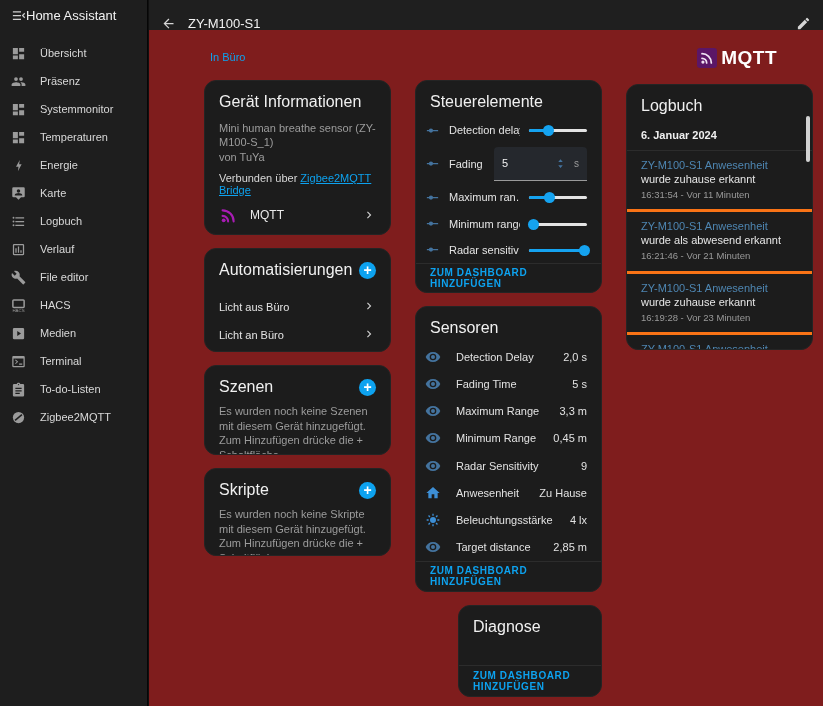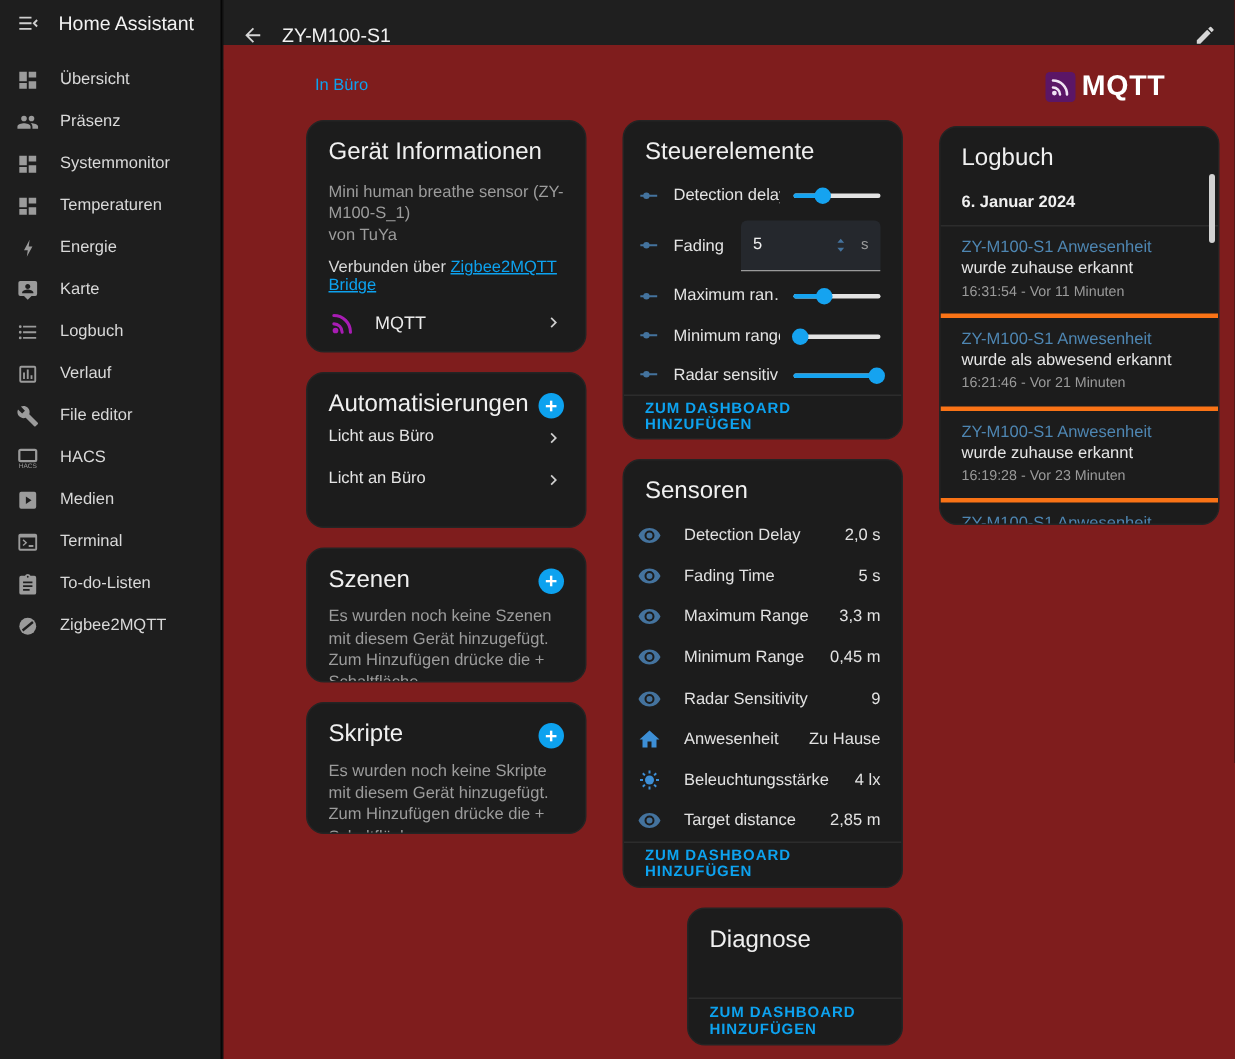--- a/index.html
+++ b/index.html
@@ -13,21 +13,21 @@
   }
   .icon { display:inline-flex; align-items:center; justify-content:center; flex:0 0 auto; }
   .icon svg { width:100%; height:100%; }
 
   
   .sidebar {
     position:absolute; left:0; top:0; width:148px; height:706px;
     background:#1e1e1e; border-right:1px solid #060606;
   }
   .sidebar-header {
-    height:30px; display:flex; align-items:center; gap:13px; padding:0 11px;text-align:right;
+    height:30px; display:flex; align-items:center; padding:0 11px;text-align:right;
   }
   .menu-icon { width:15px; height:15px; color:#cfcfcf; cursor:pointer; }
   .sidebar-title { font-size:13px; color:#f2f2f2; }
   .sidebar-items { padding-top:9px; }
   .sidebar-item {
     height:28px; display:flex; align-items:center; gap:14px; padding:0 11px; cursor:pointer;
   }
   .sidebar-item .icon { width:15px; height:15px; color:#9b9b9b; }
   .sidebar-item .label { color:#d9d9d9; font-size:11px; }
 
@@ -75,21 +75,21 @@
   .connected-line { padding:8px 14px 0; color:#d8d8d8; }
   .connected-line a { color:#0da2ef; text-decoration:underline; cursor:pointer; }
   .integration-row { display:flex; align-items:center; gap:12px; padding:10px 14px; cursor:pointer; }
   .integration-row .int-icon { width:19px; height:19px; color:#a81cb4; }
   .integration-row .int-label { flex:1; font-size:12px; color:#eaeaea; }
   .chev { width:14px; height:14px; color:#cfcfcf; }
   .action-row { margin-top:auto; border-top:1px solid #2c2c2c; height:34px; display:flex; align-items:center; padding:0 14px; }
 
   
   .automations { height:104px; }
-  .list-row { height:28px; display:flex; align-items:flex-start; padding:0 14px; cursor:pointer; }
+  .list-row { height:28px; display:flex; align-items:flex-end; padding:0 14px; cursor:pointer; }
   .list-row .row-label { flex:1; color:#e4e4e4; }
   .scenes { height:90px; }
   .scripts { height:88px; }
   .empty-text { padding:2px 14px 0; color:#9c9c9c; line-height:1.32; }
 
   
   .controls { height:213px; }
   .ctl-row { height:28px; display:flex; align-items:center; gap:9px; padding:0 14px 0 9px; }
   .ctl-row .icon { width:15px; height:15px; color:#44739e; }
   .ctl-label { flex:1; color:#e4e4e4; white-space:nowrap; overflow:hidden; }

